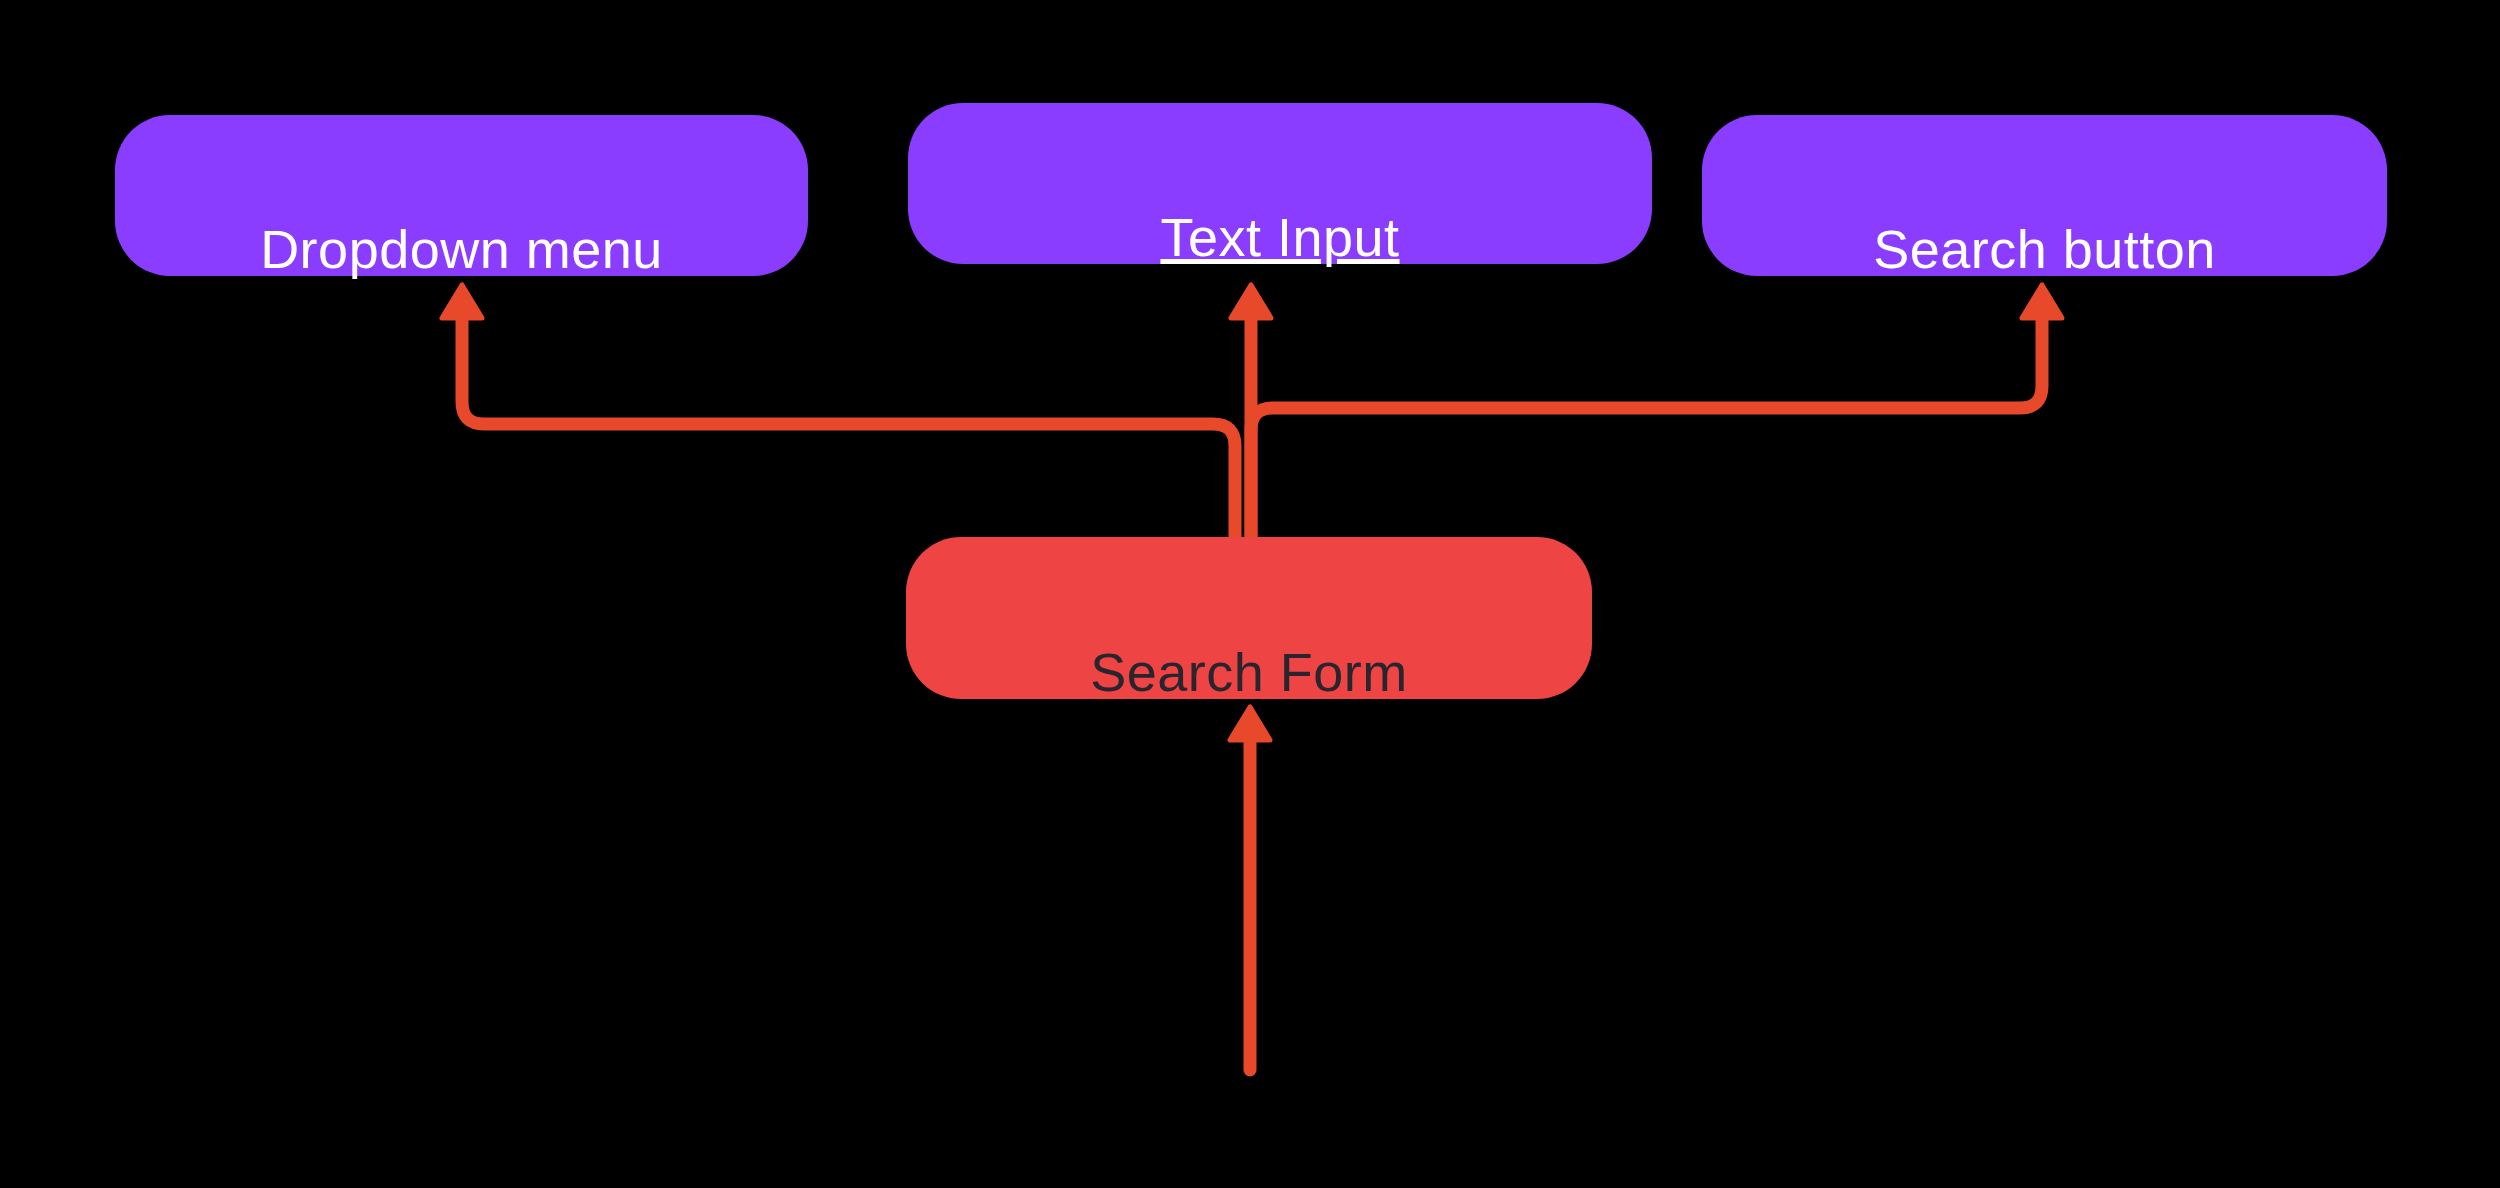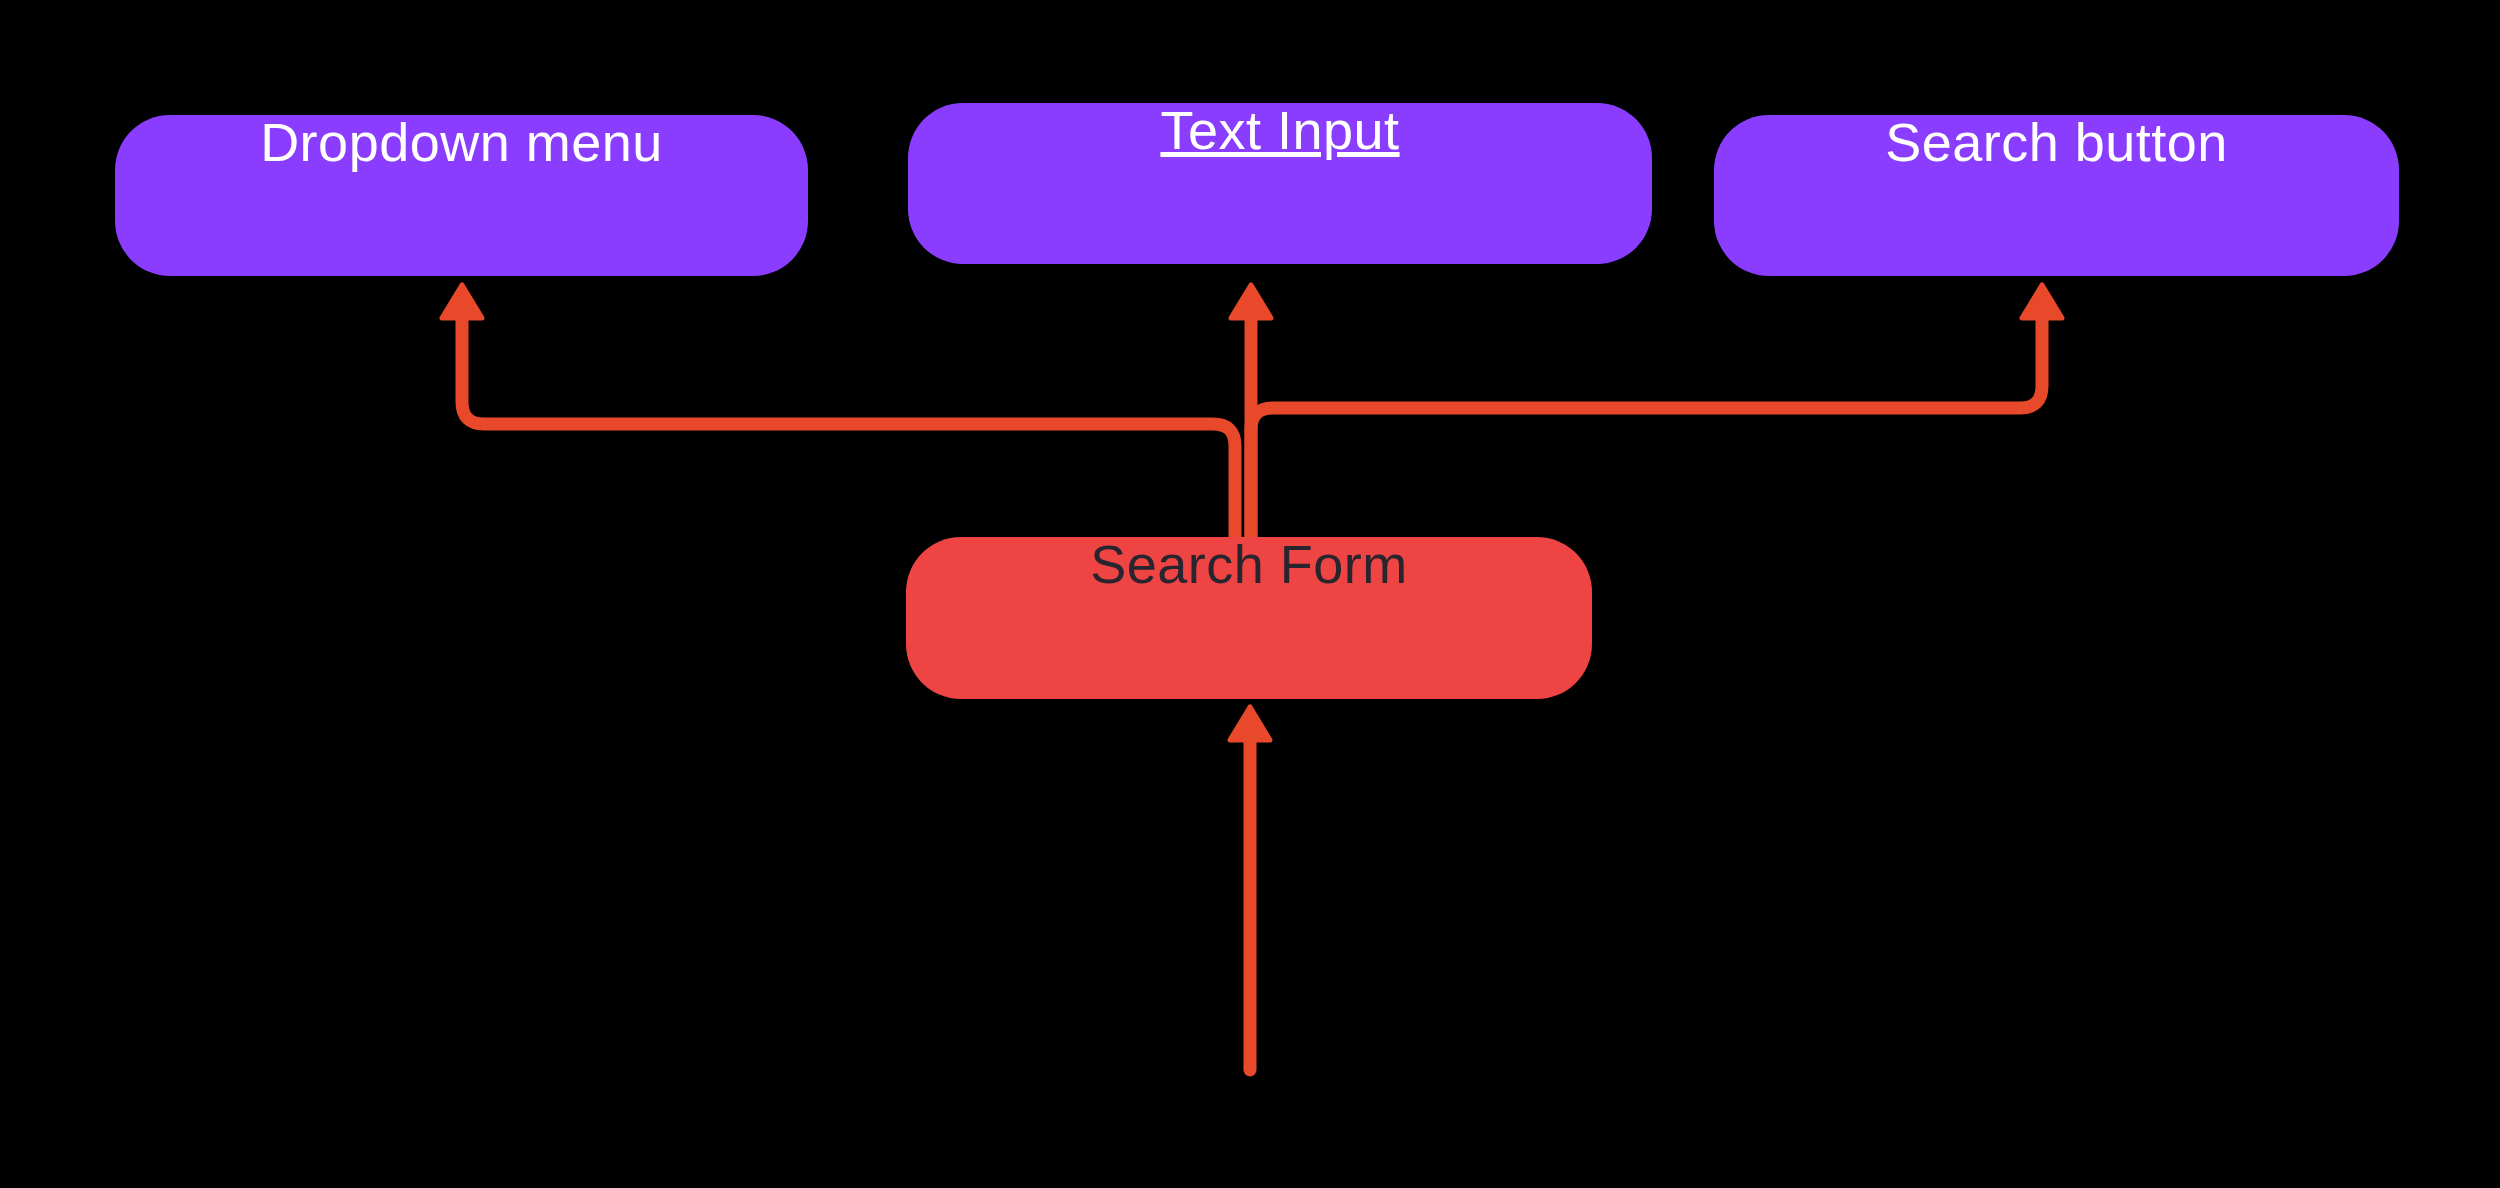--- a/index.html
+++ b/index.html
@@ -17,39 +17,39 @@
   }
   #connector-layer {
     position: absolute;
     inset: 0;
     z-index: 1;
   }
   .node {
     position: absolute;
     z-index: 2;
     display: flex;
-    align-items: flex-start;
+    align-items: flex-end;
     justify-content: center;
     border-radius: 55px;
     font-size: 54px;
     line-height: 1;
     letter-spacing: 0.5px;
     white-space: nowrap;
   }
   .node-purple {
     background: #8b3dff;
     color: #ffffff;
   }
   .node-lavender {
     background: #ef4444;
     color: #29252e;
   }
   #node-dropdown      { left: 115px;  top: 115px; width: 693px; height: 161px; }
   #node-text-input    { left: 908px;  top: 103px; width: 744px; height: 161px; text-decoration: underline; }
-  #node-search-button { left: 1702px; top: 115px; width: 685px; height: 161px; margin-left: 12px; }
+  #node-search-button { left: 1702px; top: 115px; width: 685px; height: 161px; }
   #node-search-form   { left: 906px;  top: 537px; width: 686px; height: 162px; }
 </style>
 </head>
 <body>
 
 <div id="canvas">
 
   <svg id="connector-layer" viewBox="0 0 2500 1188" xmlns="http://www.w3.org/2000/svg">
     <g stroke="#e8492a" stroke-width="13" fill="none" stroke-linecap="round" stroke-linejoin="round">
 

